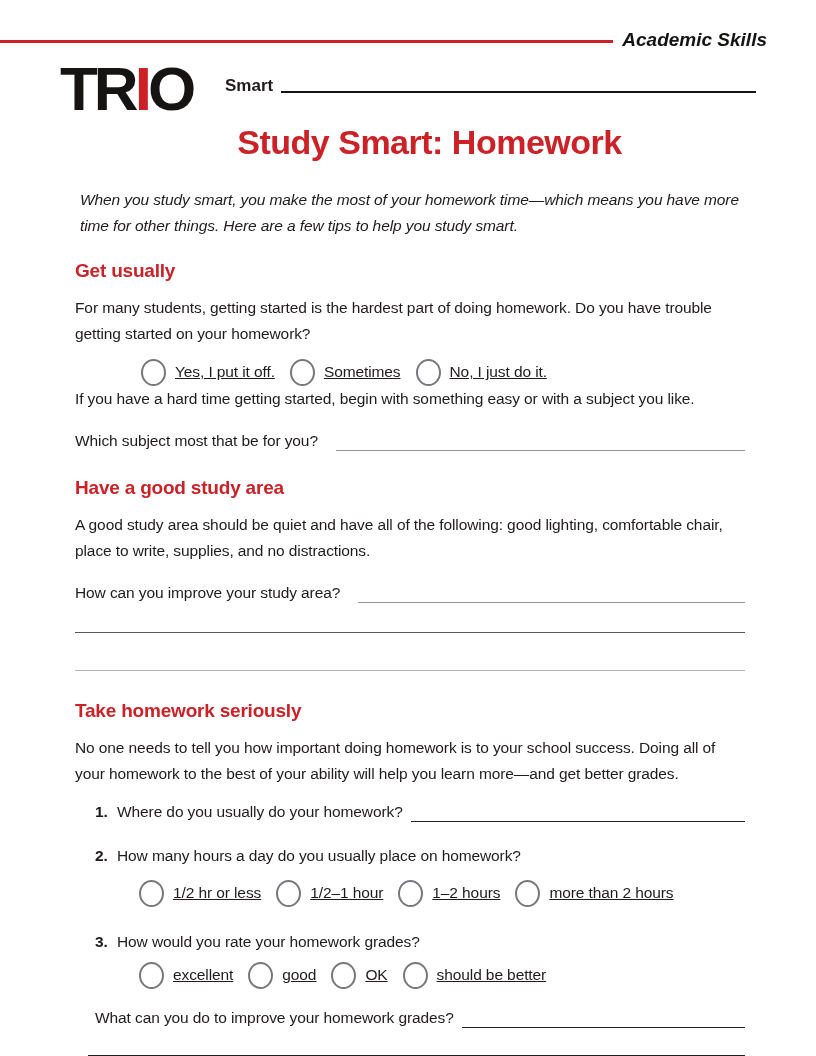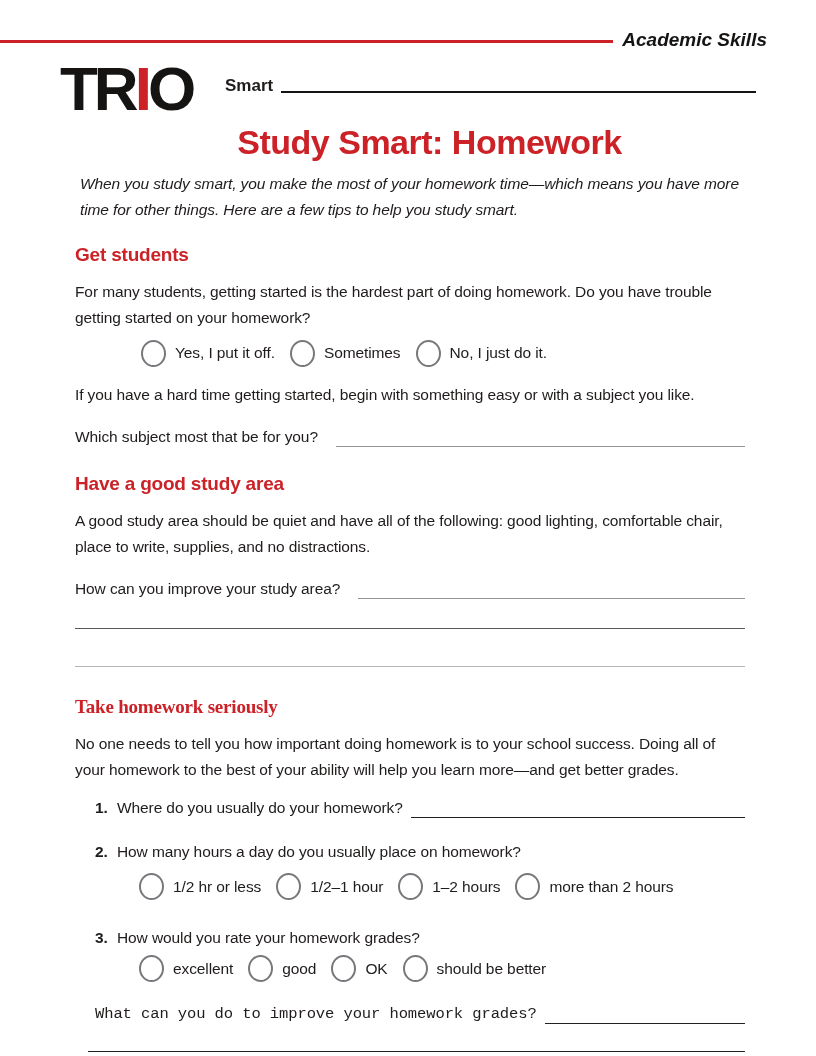--- a/index.html
+++ b/index.html
@@ -15,56 +15,56 @@
   .header { position:relative; height:122px; }
   .top-rule { position:absolute; left:0; top:40px; width:613px; height:3px; background:var(--red); }
   .eyebrow { position:absolute; top:29px; right:49px; font-size:19px; font-weight:bold; font-style:italic; color:#161413; letter-spacing:0; }
   .logo { position:absolute; left:60px; top:60px; font-size:62px; line-height:0.92; font-weight:bold; letter-spacing:-4px; color:#161413; }
   .logo .red-i { color:var(--red); }
   .name-row { position:absolute; left:225px; right:60px; top:76px; display:flex; align-items:flex-end; }
   .name-label { font-size:17px; font-weight:bold; letter-spacing:0; }
   .name-line { flex:1; margin-left:8px; margin-bottom:3px; border-bottom:2px solid #161413; height:14px; }
   
   .title { text-align:center; color:var(--red); font-size:34px; font-weight:bold; letter-spacing:-0.5px; line-height:1.2;padding-left:43px; }
-  .intro { margin:8px 71px 0 80px; font-style:italic; font-size:15.5px; line-height:26px; }
+  .intro { margin:24px 71px 0 80px; font-style:italic; font-size:15.5px; line-height:26px; }
   
   .content { padding:0 71px 0 75px; }
   .section-heading { color:var(--red); font-size:19px; font-weight:bold; letter-spacing:-0.2px; line-height:24px; }
   .para { margin-top:12px; line-height:26px; }
   .gs-heading { margin-top:20px; }
   .area-heading { margin-top:22px; }
-  .serious-heading { margin-top:28px;font-family:Liberation Serif, serif; }
+  .serious-heading { margin-top:28px; }
   
-  .radio-row { display:flex; align-items:center; column-gap:15px; }
+  .radio-row { display:flex; align-items:flex-end; column-gap:15px;text-decoration:underline; }
   .radio-row-1 { margin-top:6px; margin-left:66px; height:33px; }
   .radio-row-sub { margin-left:64px; height:32px; }
   .row-q2 { margin-top:6px; }
   .row-q3 { margin-top:2px; }
   .radio-option { display:flex; align-items:center; column-gap:9px; }
   .radio-circle { width:25px; height:27px; border:2px solid var(--circle); border-radius:50%; flex:0 0 auto; background:#fff; }
-  .tip { margin-top:12px; line-height:26px; }
+  .tip { margin-top:0; line-height:26px; }
   
   .q-row { display:flex; align-items:flex-end; margin-top:16px; line-height:26px; }
   .q-label { white-space:nowrap; }
   .write-line { flex:1; border-bottom:1px solid #929497; height:16px; margin-bottom:3px; }
   .gap-lg { margin-left:18px; }
   .gap-sm { margin-left:8px; }
   .dark-line { border-bottom-width:1.5px; border-bottom-color:#232020; }
   
   .blank-line { border-bottom:1.5px solid #58595b; height:0; }
   .blank-a { margin-top:26px; }
   .blank-b { margin-top:37px; border-bottom-color:#b4b6b8; }
   .blank-c { margin-top:24px; margin-left:13px; border-bottom-color:#232020; }
   
   .num-q { display:flex; align-items:flex-end; margin-left:20px; line-height:26px; }
   .num-q .num { font-weight:bold; width:22px; flex:0 0 auto; }
   .q1 { margin-top:12px; }
   .q2 { margin-top:18px; }
   .q3 { margin-top:22px; }
-  .final-q { margin-left:20px; margin-top:16px;font-family:Liberation Mono, monospace; }
+  .final-q { margin-left:20px; margin-top:16px; }
   
   .footer { text-align:center; margin-top:16px; font-size:15px; letter-spacing:0; }
 </style>
 </head>
 <body>
 
 <div class="page">
 
   <div class="header">
     <div class="top-rule"></div>
@@ -75,21 +75,21 @@
       <span class="name-line"></span>
     </div>
   </div>
 
   <h1 class="title">Study Smart: Homework</h1>
 
   <p class="intro">When you study smart, you make the most of your homework time—which means you have more time for other things. Here are a few tips to help you study smart.</p>
 
   <div class="content">
 
-    <h2 class="section-heading gs-heading">Get students</h2>
+    <h2 class="section-heading gs-heading">Get usually</h2>
     <p class="para">For many students, getting started is the hardest part of doing homework. Do you have trouble getting started on your homework?</p>
 
     <div class="radio-row radio-row-1">
       <div class="radio-option">
         <span class="radio-circle"></span>
         <span>Yes, I put it off.</span>
       </div>
       <div class="radio-option">
         <span class="radio-circle"></span>
         <span>Sometimes</span>

